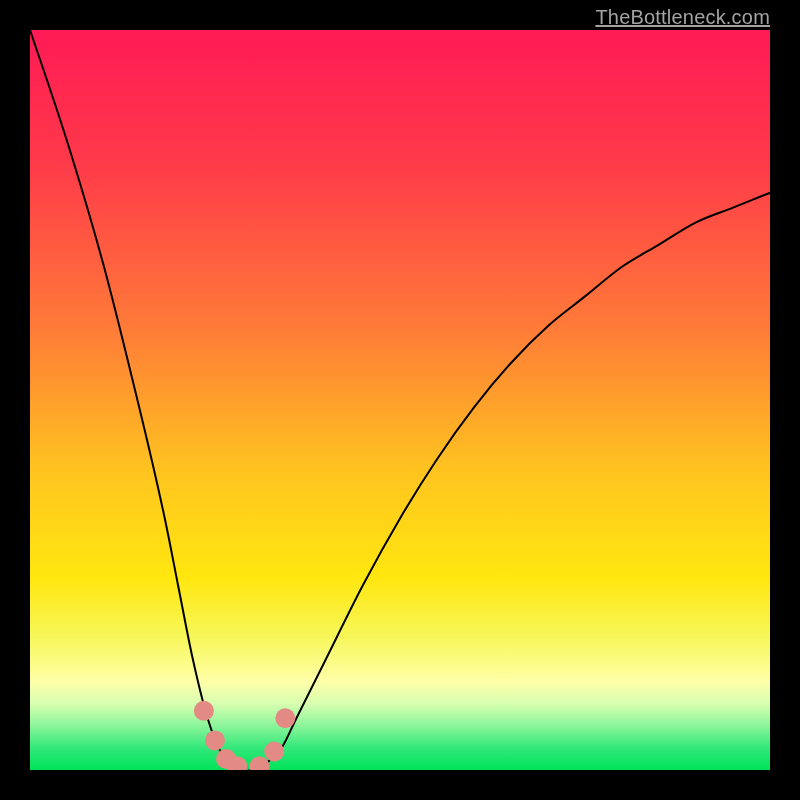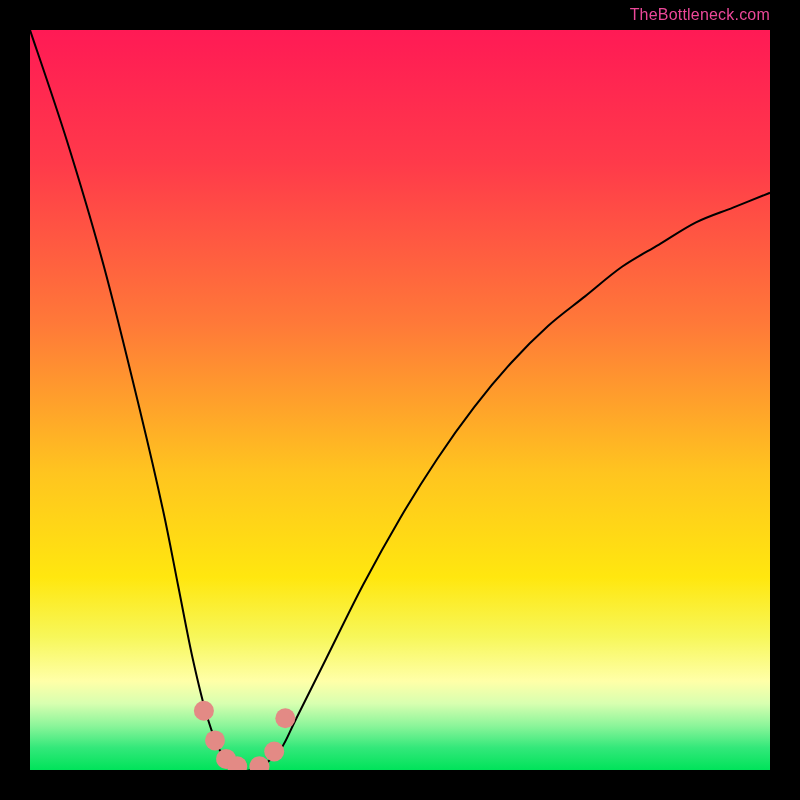--- a/index.html
+++ b/index.html
@@ -31,24 +31,25 @@
     position: absolute;
     left: 0;
     top: 0;
     width: 100%;
     height: 100%;
   }
   .watermark {
     position: absolute;
     top: 6px;
     right: 30px;
-    color: #ec4899;
-    font-size: 16px;
+    color: #a3a3a3;
+    font-size: 20px;
     font-weight: 500;
     letter-spacing: 0.2px;
+    text-decoration: underline;
   }
   svg.curve {
     position: absolute;
     left: 0;
     top: 0;
     width: 100%;
     height: 100%;
   }
 </style>
 </head>

